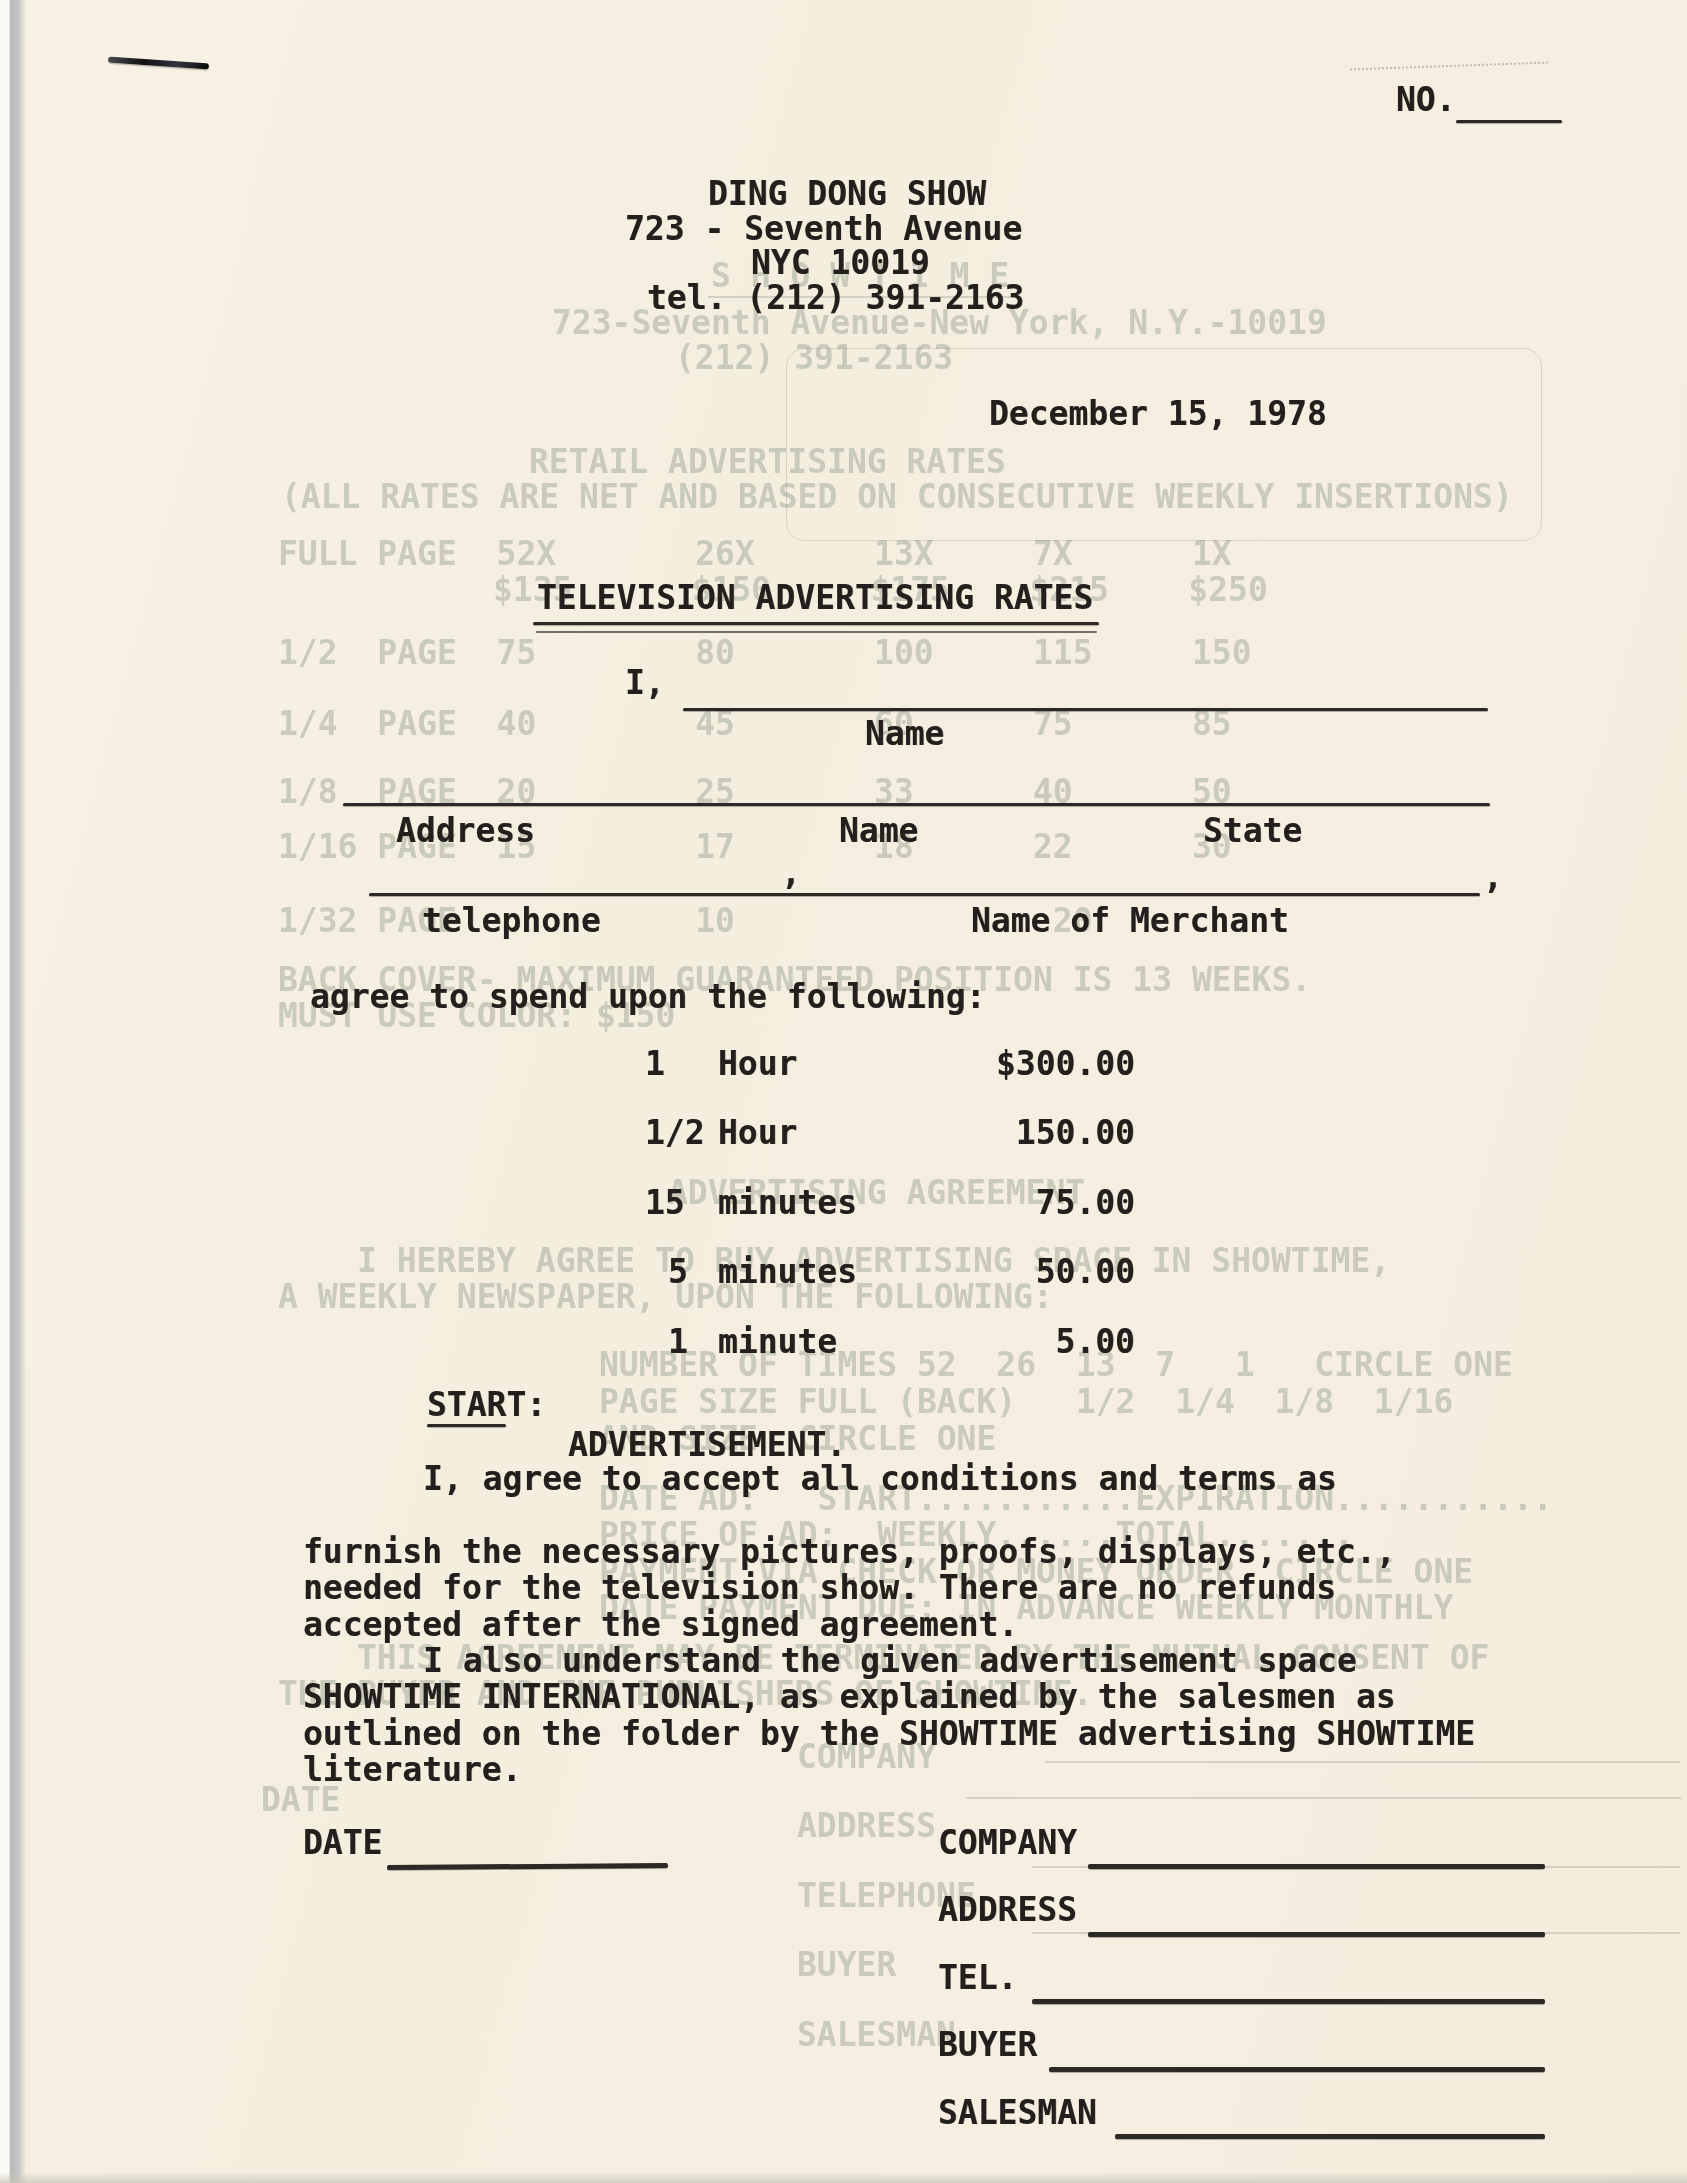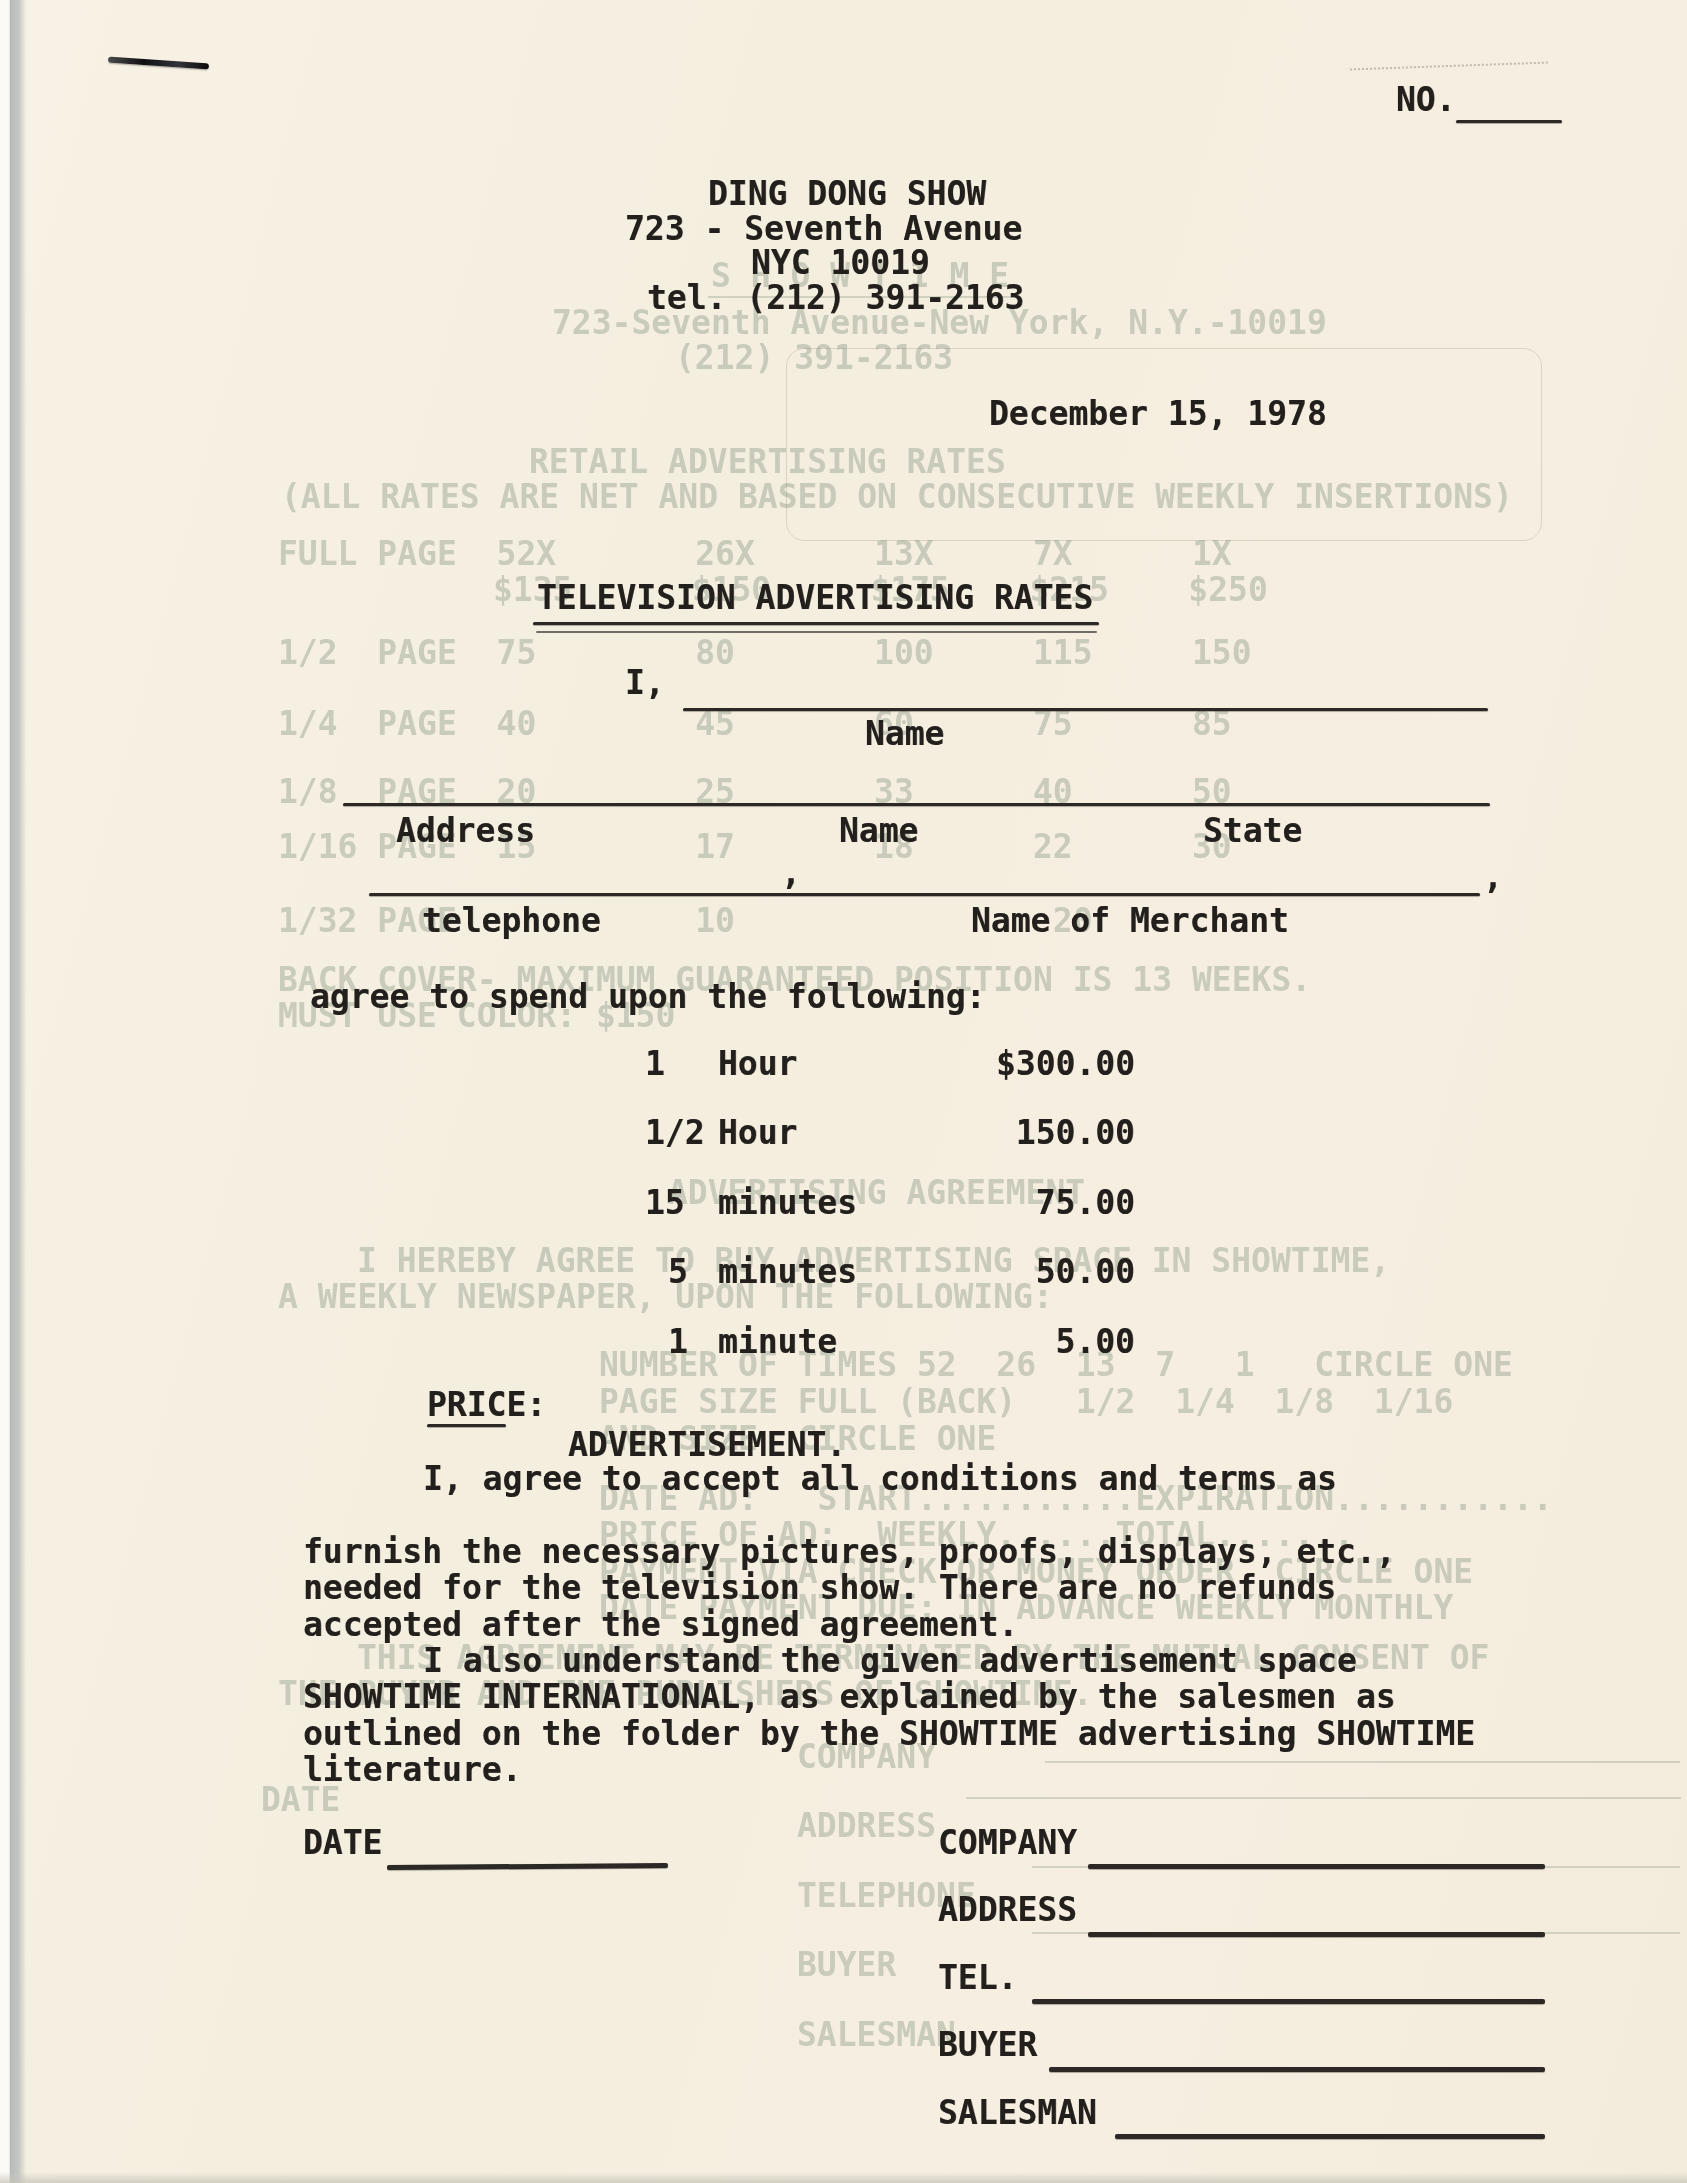--- a/index.html
+++ b/index.html
@@ -151,21 +151,21 @@
     <span class="typed" style="left:668px">5</span>
     <span class="typed" style="left:718px">minutes</span>
     <span class="typed price" style="left:946px">50.00</span>
   </div>
   <div class="rate-row" style="top:1325px">
     <span class="typed" style="left:668px">1</span>
     <span class="typed" style="left:718px">minute</span>
     <span class="typed price" style="left:946px">5.00</span>
   </div>
 
-  <div class="typed" style="left:427px;top:1388px">PRICE:</div>
+  <div class="typed" style="left:427px;top:1388px">START:</div>
   <div class="rule" style="left:427px;top:1424px;width:79px;height:2.6px"></div>
   <div class="typed" style="left:568px;top:1428px">ADVERTISEMENT.</div>
 
   <div class="typed" style="left:423px;top:1462px">I, agree to accept all conditions and terms as</div>
   <div class="typed" style="left:303px;top:1571px">needed for the television show. There are no refunds</div>
   <div class="typed" style="left:303px;top:1535px">furnish the necessary pictures, proofs, displays, etc.,</div>
   <div class="typed" style="left:303px;top:1608px">accepted after the signed agreement.</div>
 
   <div class="typed" style="left:423px;top:1644px">I also understand the given advertisement space</div>
   <div class="typed" style="left:303px;top:1680px">SHOWTIME INTERNATIONAL, as explained by the salesmen as</div>

